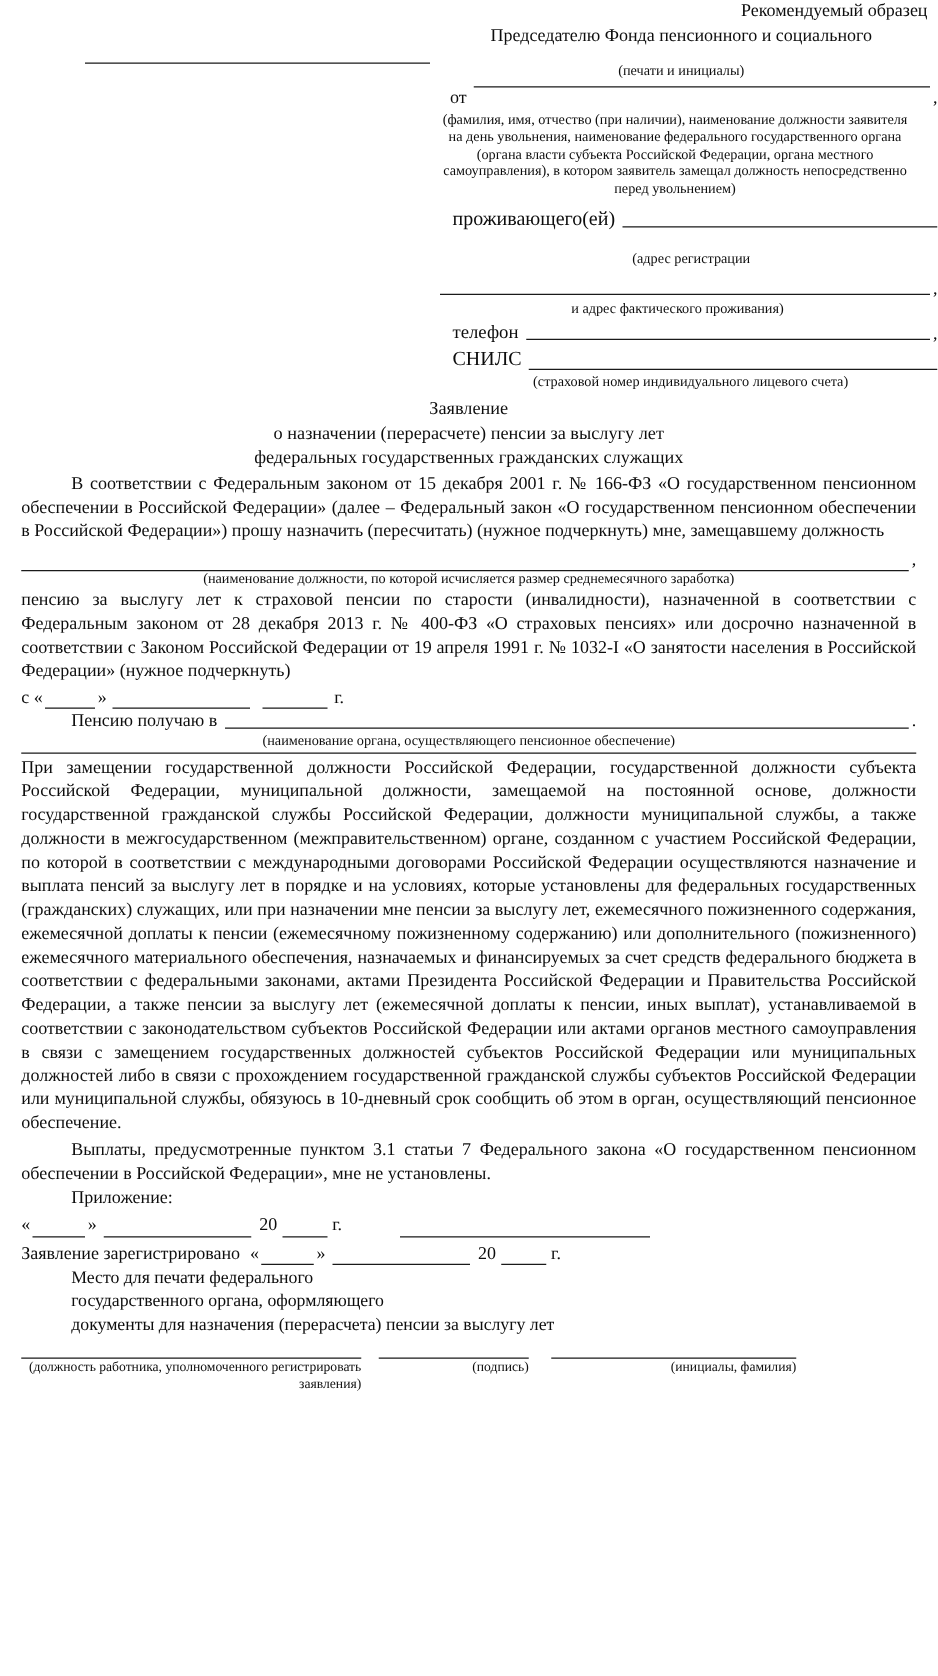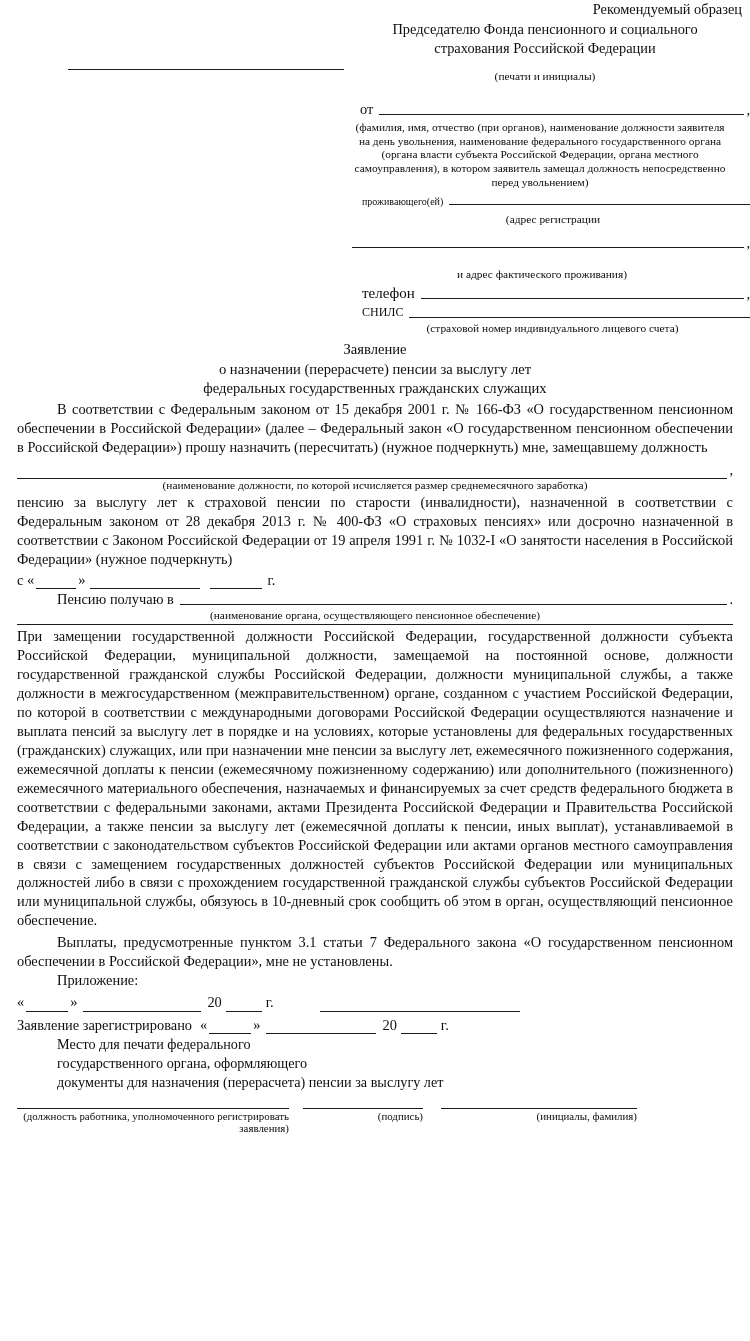--- a/index.html
+++ b/index.html
@@ -86,72 +86,72 @@
     line-height: 1.3;
   }
   .fio-line {
     margin: 11px 0 0 0;
     padding-left: 68px;
   }
   .fio-line .rule { width: 276px; }
   .fio-cap { width: 380px; margin-left: 355px; }
 
   .ot-row {
-    margin-top: 16px;
-    display: flex;
-    align-items: flex-end;
+    margin-top: 4px;
+    display: flex;
+    align-items: flex-start;
     padding-left: 360px;
   }
   .ot-lbl { font-size: 14.4px; padding-right: 6px; padding-bottom: 1px;}
   .ot-row .rule { flex: 1; margin-bottom: 4px; }
   .comma { font-size: 14.4px; padding-left: 2px; }
 
   .from-caption {
     width: 380px;
     margin-left: 350px;
     margin-top: 2px;
   }
 
   .live-row {
     margin-top: 7px;
     display: flex;
     align-items: flex-end;
     padding-left: 362px;
   }
-  .live-row .lbl { font-size: 10px; padding-right: 6px; text-align: center; }
+  .live-row .lbl { font-size: 16px; padding-right: 6px; text-align: center; }
   .live-row .rule { flex: 1; margin-bottom: 4px; }
 
-  .addr-cap1 { width: 370px; margin-left: 368px; margin-top: 4px; }
+  .addr-cap1 { width: 370px; margin-left: 368px; margin-top: 15px; }
 
   .addr2-row {
     margin-top: 7px;
     display: flex;
     align-items: flex-end;
     padding-left: 352px;
   }
   .addr2-row .rule { flex: 1; margin-bottom: 4px; }
 
-  .addr-cap2 { width: 380px; margin-left: 352px; margin-top: 16px; }
+  .addr-cap2 { width: 380px; margin-left: 352px; margin-top: 1px; }
 
   .tel-row {
     margin-top: 2px;
     display: flex;
     align-items: flex-end;
     padding-left: 362px;
   }
   .tel-row .lbl { font-size: 15px; padding-right: 6px; }
   .tel-row .rule { flex: 1; margin-bottom: 4px; }
 
   .snils-row {
     margin-top: 2px;
     display: flex;
     align-items: flex-end;
     padding-left: 362px;
   }
-  .snils-row .lbl { font-size: 12px; padding-right: 6px; }
+  .snils-row .lbl { font-size: 16px; padding-right: 6px; }
   .snils-row .rule { flex: 1; margin-bottom: 3px; }
 
   .snils-cap { width: 385px; margin-left: 360px; margin-top: 1px; }
 
   
   .title-block { margin-top: 5px; text-align: center; font-size: 14.6px; line-height: 1.32; }
 
   
   .post-rule {
     width: 716px; margin: 4px auto 0 auto;
@@ -226,35 +226,34 @@
 </style>
 </head>
 <body>
 
 <div class="page">
 
   <div class="rec-sample">Рекомендуемый образец</div>
 
   <div class="hdr-block addressee">
     <div>Председателю Фонда пенсионного и социального</div>
-    <div>страхования Российской Федерации</div>
   </div>
 
   <div class="fio-line">
     <div class="rule"></div>
   </div>
   <div class="fio-cap caption">(печати и инициалы)</div>
 
   <div class="ot-row">
     <span class="ot-lbl">от</span>
     <span class="rule"></span>
     <span class="comma">,</span>
   </div>
 
-  <div class="from-caption caption">(фамилия, имя, отчество (при органов), наименование должности заявителя на день увольнения, наименование федерального государственного органа (органа власти субъекта Российской Федерации, органа местного самоуправления), в котором заявитель замещал должность непосредственно перед увольнением)</div>
+  <div class="from-caption caption">(фамилия, имя, отчество (при наличии), наименование должности заявителя на день увольнения, наименование федерального государственного органа (органа власти субъекта Российской Федерации, органа местного самоуправления), в котором заявитель замещал должность непосредственно перед увольнением)</div>
 
   <div class="live-row">
     <span class="lbl">проживающего(ей)</span>
     <span class="rule"></span>
   </div>
   <div class="addr-cap1 caption">(адрес регистрации</div>
 
   <div class="addr2-row">
     <span class="rule"></span>
     <span class="comma">,</span>

